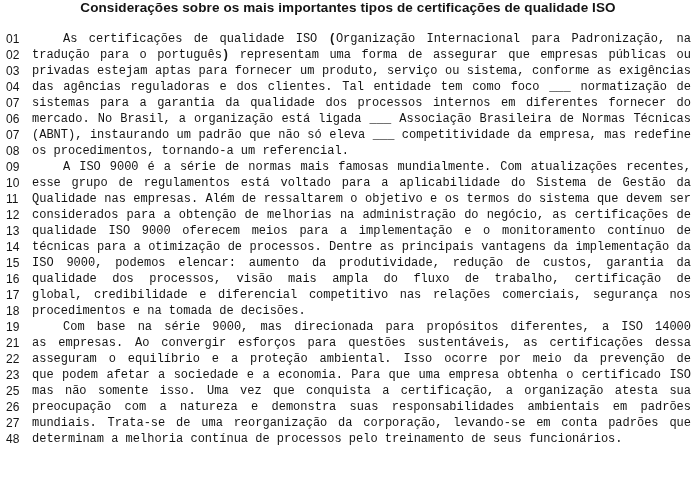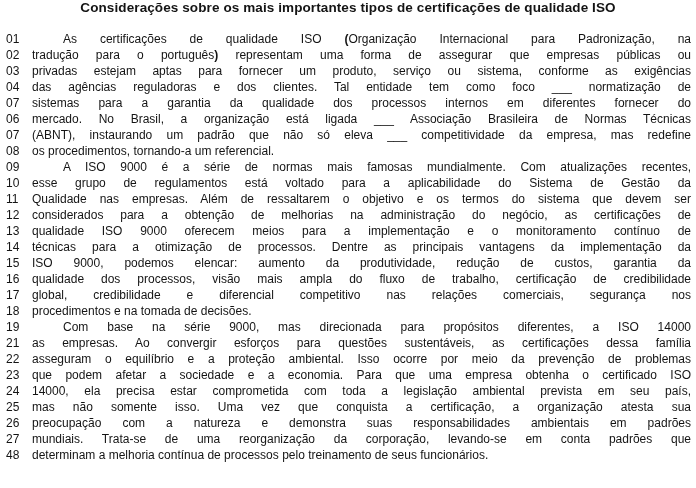--- a/index.html
+++ b/index.html
@@ -45,20 +45,21 @@
   }
   .txt {
     flex: 1 1 auto;
     min-width: 0;
     margin-left: 2px;
     margin-right: 5px;
     white-space: normal;
     text-align: justify;
     text-align-last: justify;
     overflow: hidden;
+    font-family: Liberation Mono, monospace;
   }
   .line.last .txt {
     text-align: left;
     text-align-last: left;
   }
   .tab {
     display: inline-block;
     width: 31px;
     height: 1px;
   }
@@ -152,24 +153,20 @@
       </div>
       <div class="line">
         <span class="num">22</span>
         <span class="txt"><span>asseguram o equilíbrio e a proteção ambiental. Isso ocorre por meio da prevenção de problemas</span></span>
       </div>
       <div class="line">
         <span class="num">23</span>
         <span class="txt"><span>que podem afetar a sociedade e a economia. Para que uma empresa obtenha o certificado ISO</span></span>
       </div>
       <div class="line">
-        <span class="num">24</span>
-        <span class="txt"><span>14000, ela precisa estar comprometida com toda a legislação ambiental prevista em seu país,</span></span>
-      </div>
-      <div class="line">
         <span class="num">25</span>
         <span class="txt"><span>mas não somente isso. Uma vez que conquista a certificação, a organização atesta sua</span></span>
       </div>
       <div class="line">
         <span class="num">26</span>
         <span class="txt"><span>preocupação com a natureza e demonstra suas responsabilidades ambientais em padrões</span></span>
       </div>
       <div class="line">
         <span class="num">27</span>
         <span class="txt"><span>mundiais. Trata-se de uma reorganização da corporação, levando-se em conta padrões que</span></span>

